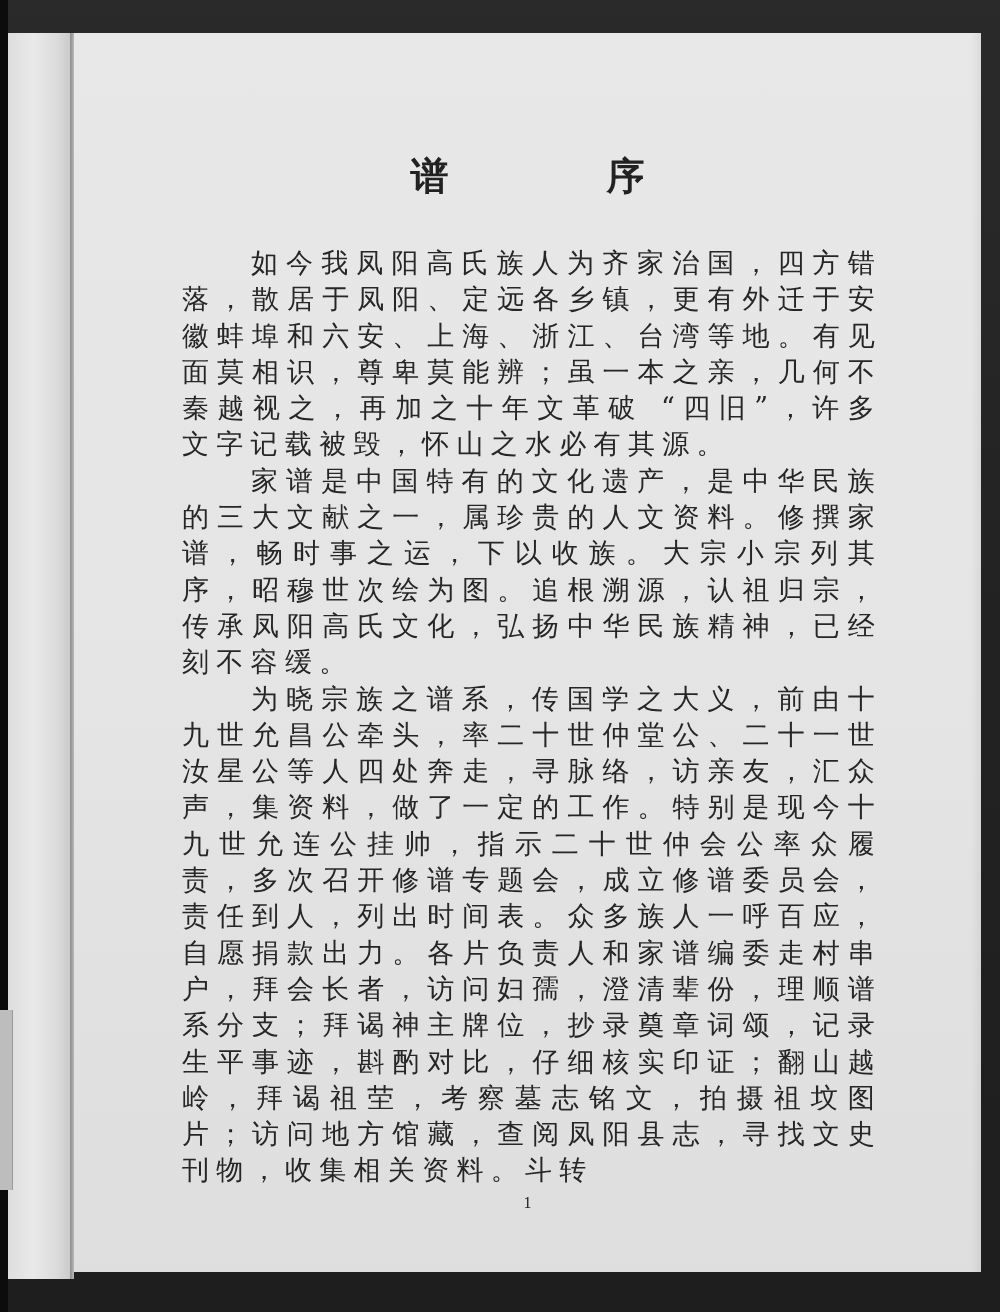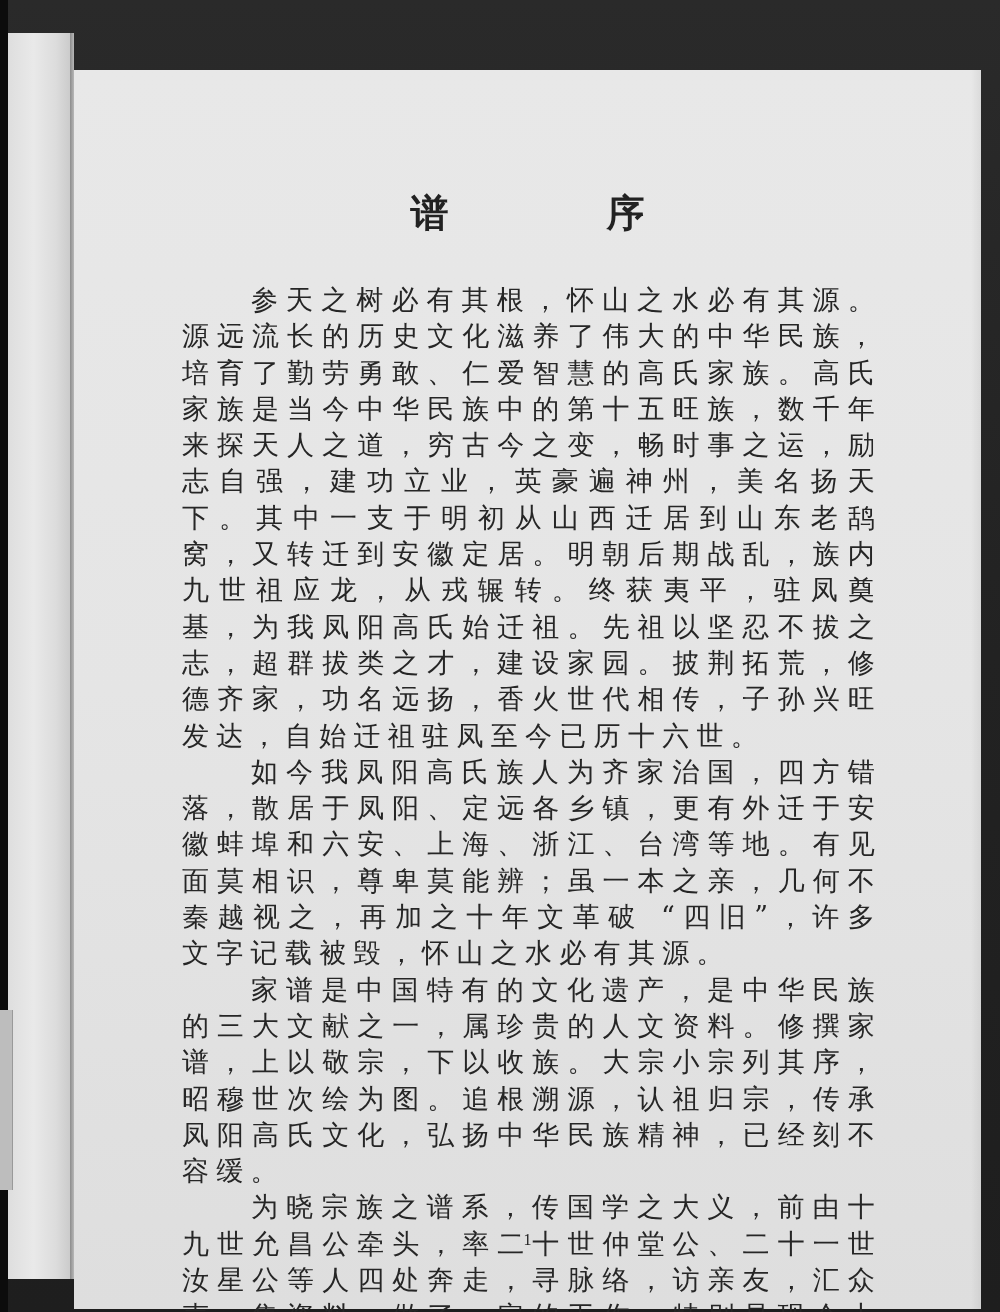--- a/index.html
+++ b/index.html
@@ -18,21 +18,20 @@
     position: absolute; left: 0; top: 1010px; width: 12px; height: 180px;
     background: #bdbdbd; border-right: 1px solid #999;
   }
   .gutter-line {
     position: absolute; left: 70px; top: 33px; width: 4px; height: 1246px;
     background: linear-gradient(90deg,#8c8c8c,#b8b8b8);
   }
   .page {
     position: absolute; left: 74px; top: 33px; width: 907px; height: 1239px;
     background: linear-gradient(180deg,#e8e8e8 0%,#e5e5e5 50%,#dedede 100%);
-    margin-top: 37px;
   }
   .page::after {
     content: ""; position: absolute; right: 0; top: 0; width: 10px; height: 100%;
     background: linear-gradient(90deg, rgba(0,0,0,0), rgba(0,0,0,0.06));
   }
   .title {
     position: absolute; left: 0; right: 0; top: 118px; text-align: center;
     font-size: 38px; font-weight: bold; color: #222; letter-spacing: 60px;
     padding-left: 60px;
   }
@@ -53,20 +52,19 @@
 <div class="scan-bg"></div>
 <div class="left-edge"></div>
 <div class="prev-page-strip"></div>
 <div class="prev-page-tab"></div>
 <div class="gutter-line"></div>
 
 <div class="page">
   <div class="title">谱　序</div>
 
   <div class="body-text">
-    <p class="para">参天之树必有其根，怀山之水必有其源。源远流长的历史文化滋养了伟大的中华民族，培育了勤劳勇敢、仁爱智慧的高氏家族。高氏家族是当今中华民族中的第十五旺族，数千年来探天人之道，穷古今之变，畅时事之运，励志自强，建功立业，英豪遍神州，美名扬天下。其中一支于明初从山西迁居到山东老鸹窝，又转迁到安徽定居。明朝后期战乱，族内九世祖应龙，从戎辗转。终获夷平，驻凤奠基，为我凤阳高氏始迁祖。先祖以坚忍不拔之志，超群拔类之才，建设家园。披荆拓荒，修德齐家，功名远扬，香火世代相传，子孙兴旺发达，自始迁祖驻凤至今已历十六世。</p>
     <p class="para">如今我凤阳高氏族人为齐家治国，四方错落，散居于凤阳、定远各乡镇，更有外迁于安徽蚌埠和六安、上海、浙江、台湾等地。有见面莫相识，尊卑莫能辨；虽一本之亲，几何不秦越视之，再加之十年文革破 “四旧”，许多文字记载被毁，怀山之水必有其源。</p>
-    <p class="para">家谱是中国特有的文化遗产，是中华民族的三大文献之一，属珍贵的人文资料。修撰家谱，上以敬宗，下以收族。大宗小宗列其序，昭穆世次绘为图。追根溯源，认祖归宗，传承凤阳高氏文化，弘扬中华民族精神，已经刻不容缓。</p>
+    <p class="para">家谱是中国特有的文化遗产，是中华民族的三大文献之一，属珍贵的人文资料。修撰家谱，畅时事之运，下以收族。大宗小宗列其序，昭穆世次绘为图。追根溯源，认祖归宗，传承凤阳高氏文化，弘扬中华民族精神，已经刻不容缓。</p>
     <p class="para">为晓宗族之谱系，传国学之大义，前由十九世允昌公牵头，率二十世仲堂公、二十一世汝星公等人四处奔走，寻脉络，访亲友，汇众声，集资料，做了一定的工作。特别是现今十九世允连公挂帅，指示二十世仲会公率众履责，多次召开修谱专题会，成立修谱委员会，责任到人，列出时间表。众多族人一呼百应，自愿捐款出力。各片负责人和家谱编委走村串户，拜会长者，访问妇孺，澄清辈份，理顺谱系分支；拜谒神主牌位，抄录奠章词颂，记录生平事迹，斟酌对比，仔细核实印证；翻山越岭，拜谒祖茔，考察墓志铭文，拍摄祖坟图片；访问地方馆藏，查阅凤阳县志，寻找文史刊物，收集相关资料。斗转</p>
   </div>
 
   <div class="page-number">1</div>
 </div>
 
 </body></html>

